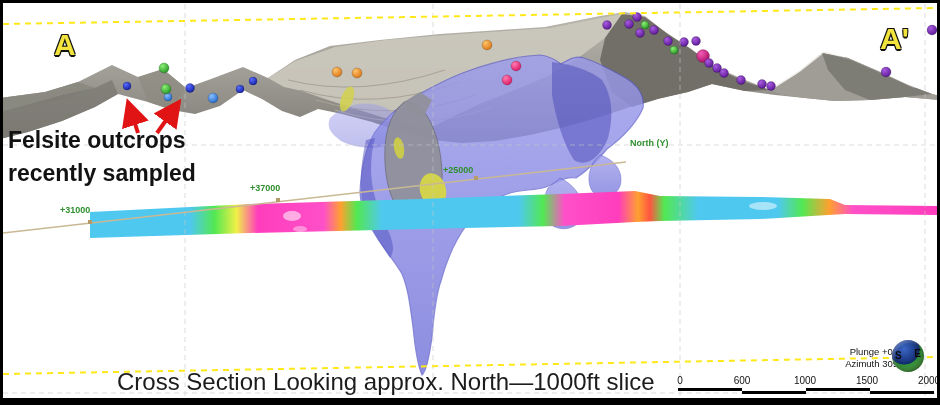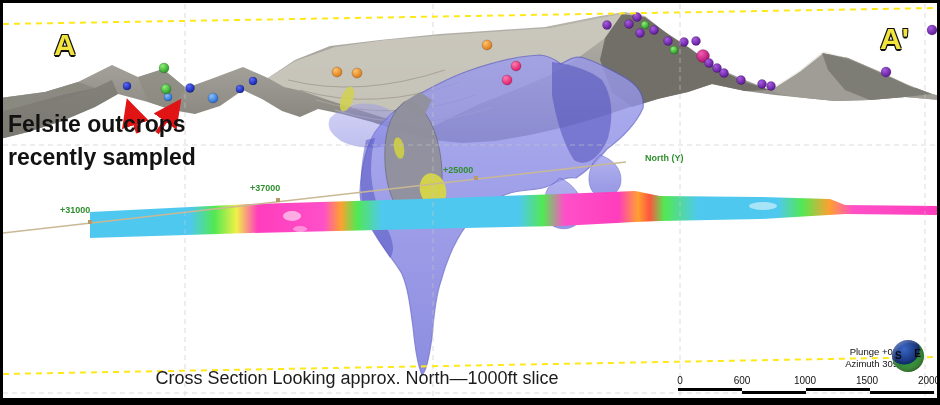--- a/index.html
+++ b/index.html
@@ -18,21 +18,21 @@
   .marker{
     color:#f2e43c;font-size:30px;font-weight:bold;line-height:1;
     text-shadow:-1px -1px 0 #111,1px -1px 0 #111,-1px 1px 0 #111,1px 1px 0 #111,0 2px 0 #111;
   }
   .annotation{
     color:#121212;font-size:23px;font-weight:bold;line-height:33px;letter-spacing:0;
   }
   .axis-tick{color:#2f8f2f;font-size:9px;font-weight:bold;white-space:nowrap;}
   .caption{
     left:117px;top:368px;width:480px;text-align:center;
-    color:#1c1c1c;font-size:18px;white-space:nowrap;
+    color:#1c1c1c;font-size:24px;white-space:nowrap;
   }
   .view-info{
     left:795px;top:346px;width:103px;text-align:right;
     color:#111;font-size:9.5px;line-height:12px;white-space:nowrap;
   }
   .globe{
     position:absolute;left:892px;top:340px;width:32px;height:32px;border-radius:50%;
     background:radial-gradient(circle at 38% 28%, #3a66c4 0%, #1c3a86 38%, #122a68 50%, #2f8f3a 52%, #58b84e 72%, #1f6e28 100%);
     box-shadow:inset -2px -3px 5px rgba(0,0,0,.45), inset 2px 2px 3px rgba(255,255,255,.25);
     z-index:45;
@@ -219,29 +219,29 @@
 
     <g stroke="#e01414" stroke-width="4">
       <line x1="138" y1="133" x2="128" y2="102" marker-end="url(#arrowhead)"></line>
       <line x1="157" y1="133" x2="179" y2="102" marker-end="url(#arrowhead)"></line>
     </g>
   </svg>
 
   <div class="label marker" style="left:54px;top:30px;">A</div>
   <div class="label marker" style="left:880px;top:24px;">A'</div>
 
-  <div class="label annotation" style="left:8px;top:108px;">
+  <div class="label annotation" style="left:8px;top:124px;">
     <div>Felsite outcrops</div>
     <div>recently sampled</div>
   </div>
 
   <div class="label axis-tick" style="left:60px;top:205px;">+31000</div>
   <div class="label axis-tick" style="left:250px;top:183px;">+37000</div>
   <div class="label axis-tick" style="left:443px;top:165px;">+25000</div>
-  <div class="label axis-tick" style="left:630px;top:153px;margin-left:15px;">North (Y)</div>
+  <div class="label axis-tick" style="left:630px;top:138px;">North (Y)</div>
 
   <div class="label caption">Cross Section Looking approx. North—1000ft slice</div>
 
   <div class="label view-info">
     <div>Plunge +08</div>
     <div>Azimuth 309</div>
   </div>
 
   <div class="globe">
     <span class="s">S</span>

